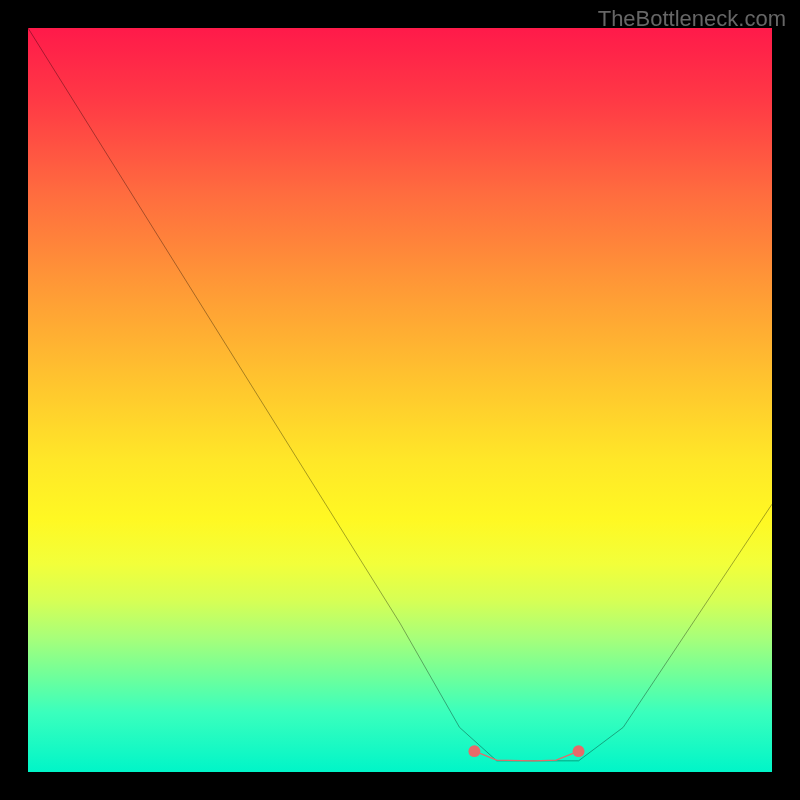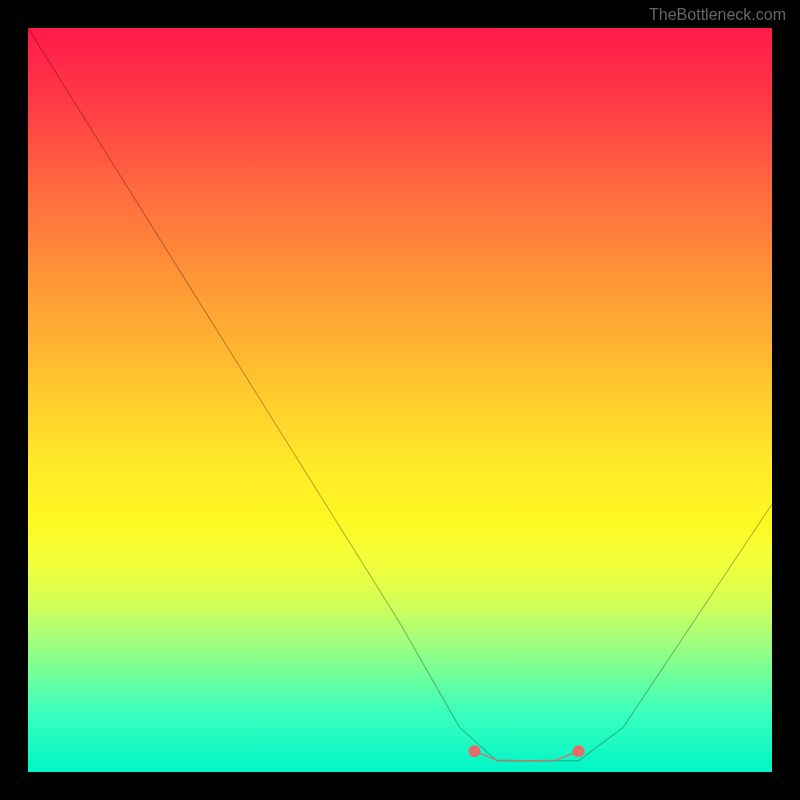--- a/index.html
+++ b/index.html
@@ -9,21 +9,21 @@
     height: 800px;
     background: #000;
     position: relative;
     font-family: Arial, sans-serif;
   }
   .watermark {
     position: absolute;
     top: 6px;
     right: 14px;
     color: #666;
-    font-size: 16px;
+    font-size: 22px;
   }
   .plot {
     position: absolute;
     left: 28px;
     top: 28px;
     width: 744px;
     height: 744px;
   }
   .gradient {
     position: absolute;

